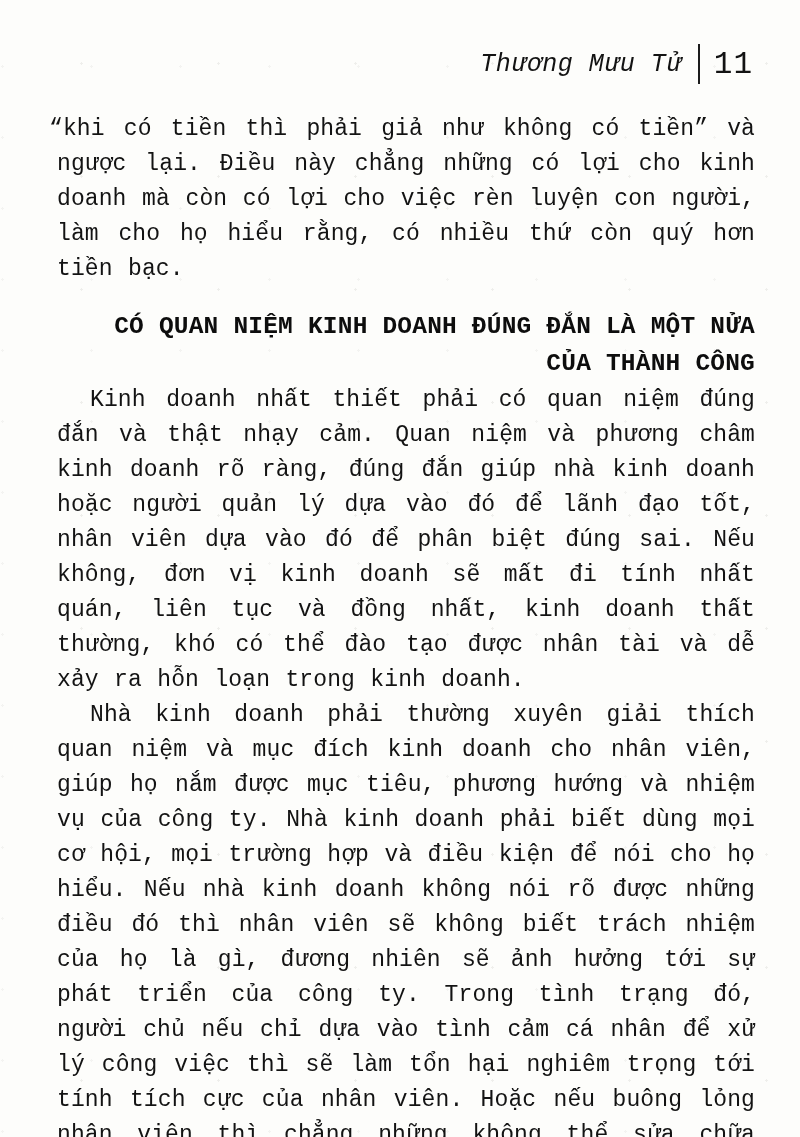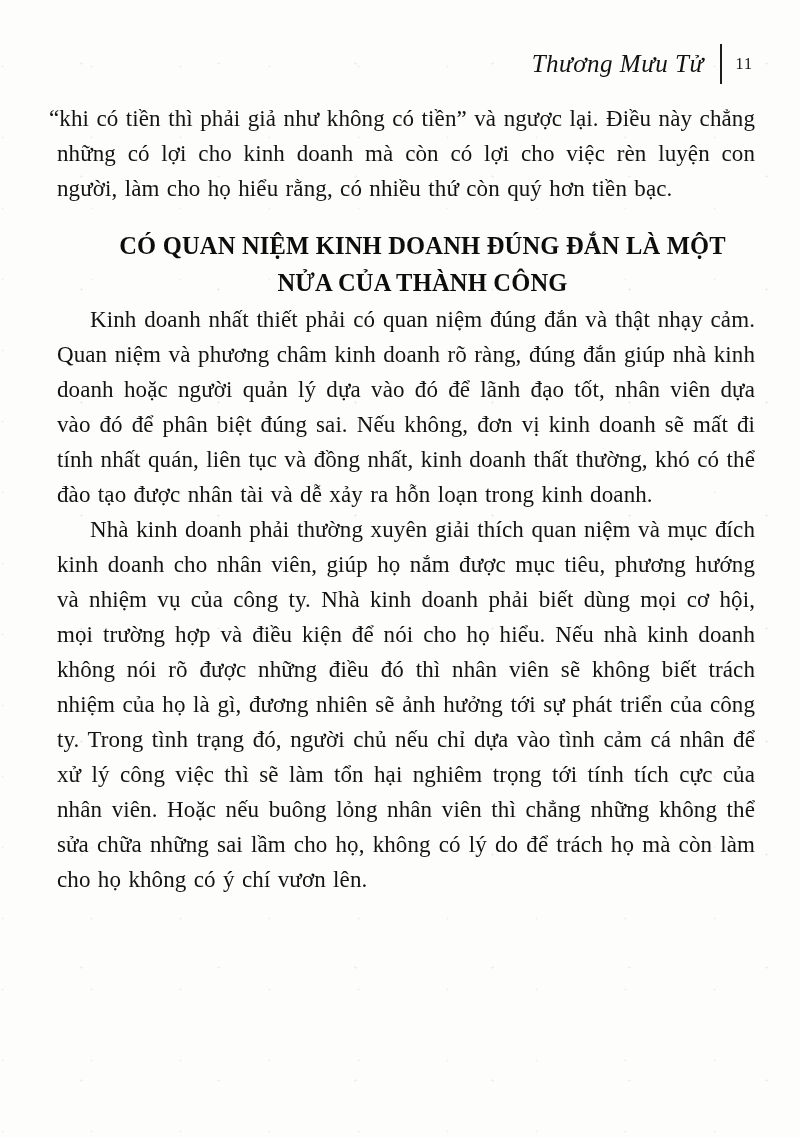--- a/index.html
+++ b/index.html
@@ -15,21 +15,21 @@
     overflow: hidden;
     background-color: #fdfdfb;
     
     background-image:
       radial-gradient(circle, rgba(70,70,60,0.08) 1px, transparent 1.3px),
       radial-gradient(circle, rgba(70,70,60,0.05) 1px, transparent 1.3px);
     background-size: 137px 113px, 89px 71px;
     background-position: 13px 7px, 47px 31px;
     padding: 44px 45px 0 57px;
     color: #131313;
-    font-family: Liberation Serif, serif;
+    font-family: Liberation Mono, monospace;
   }
 
   .running-header {
     display: flex;
     justify-content: flex-end;
     align-items: center;
     height: 40px;
     margin-right: 2px;
   }
   .book-title {
@@ -37,47 +37,47 @@
     font-size: 25px;
     letter-spacing: 0.5px;
   }
   .header-rule {
     width: 2px;
     height: 40px;
     background: #1c1c1c;
     margin: 0 14px 0 16px;
   }
   .page-number {
-    font-size: 16px;
+    font-size: 31px;
     letter-spacing: 1px;
   }
 
   .body-text {
     margin: 0;
     font-size: 23px;
     line-height: 35px;
     text-align: justify;
     word-spacing: 1.5px;
     letter-spacing: 0.1px;
   }
   .first-paragraph {
-    margin-top: 17px;
+    margin-top: 28px;
     text-indent: -8px; 
   }
   .indented {
     text-indent: 33px;
   }
 
   .section-heading {
     margin: 21px 0 1px 33px;
     font-size: 24.5px;
     line-height: 37px;
     font-weight: 700;
     letter-spacing: 0.2px;
-    text-align: center;
+    text-align: right;
     color: #0d0d0d;
   }
 </style>
 </head>
 <body>
 
 <div class="page">
 
   <div class="running-header">
     <span class="book-title">Thương Mưu Tử</span>

